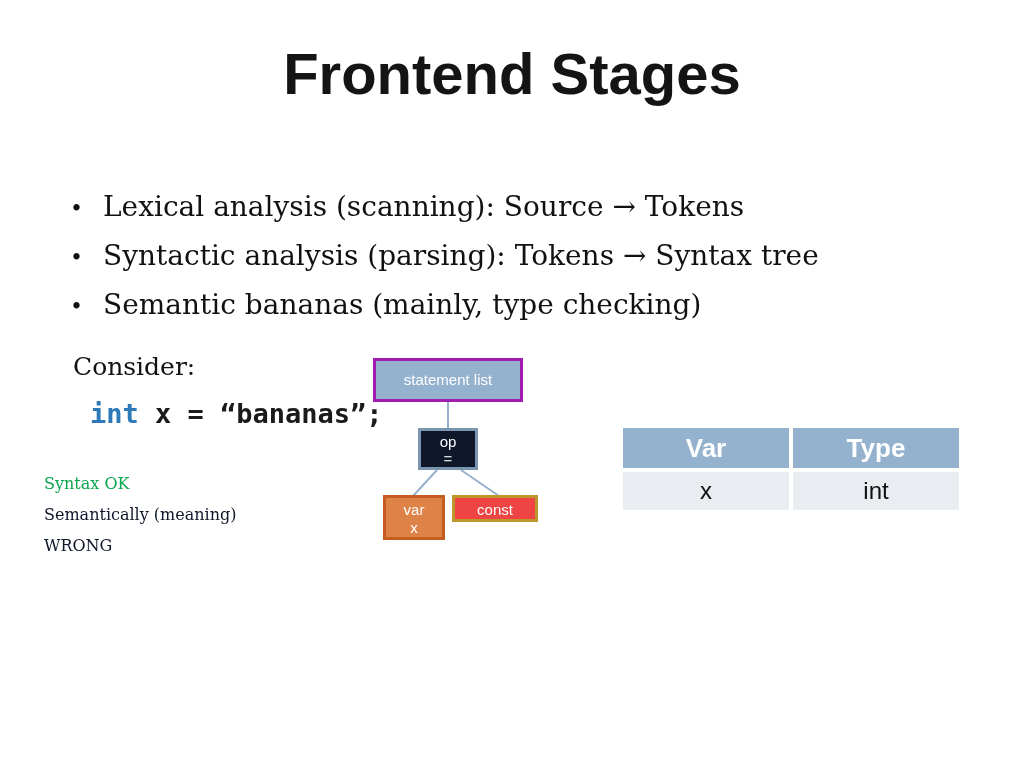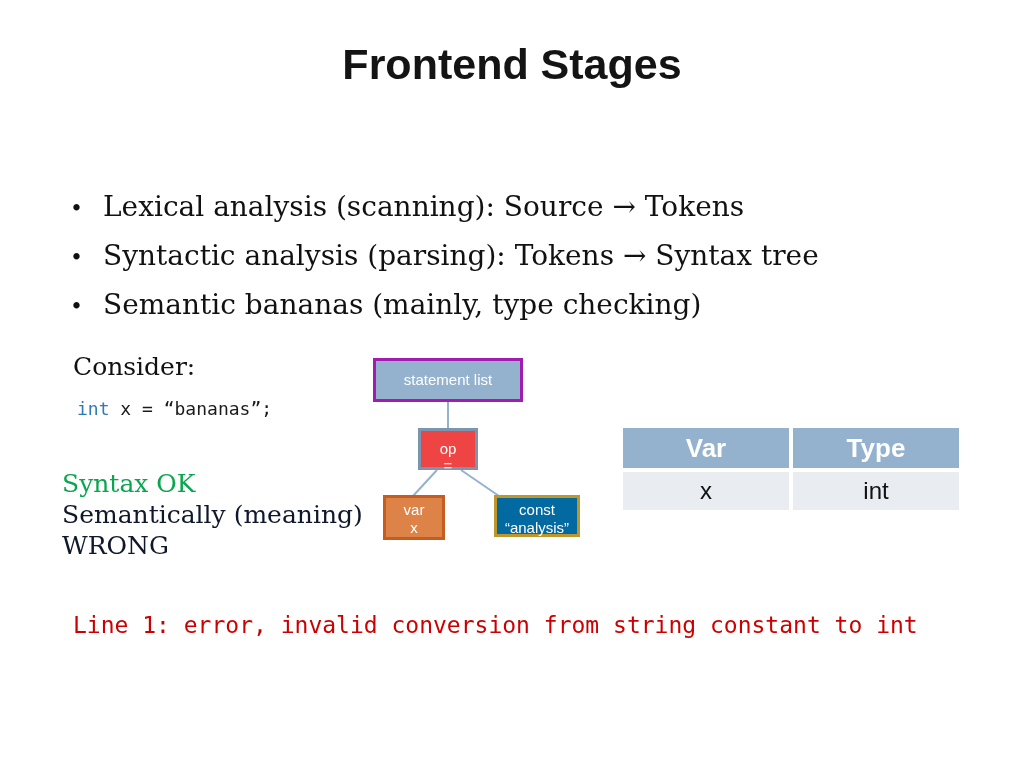--- a/index.html
+++ b/index.html
@@ -11,21 +11,21 @@
     background: #ffffff;
     overflow: hidden;
     font-family: "Liberation Sans", sans-serif;
   }
   .title {
     position: absolute;
     top: 40px; left: 0;
     width: 100%;
     text-align: center;
     font-family: "Liberation Sans", sans-serif;
-    font-size: 43px;
+    font-size: 58px;
     font-weight: bold;
     color: #141414;
     letter-spacing: 0px;
   }
   .bullets {
     position: absolute;
     left: 70px; top: 150px;
     width: 900px;
     list-style: none;
     font-family: "DejaVu Serif", serif;
@@ -47,67 +47,67 @@
   }
   .consider {
     position: absolute;
     left: 73px; top: 352px;
     font-family: "DejaVu Serif", serif;
     font-size: 25px;
     color: #111111;
   }
   .code {
     position: absolute;
-    left: 77px; top: 398px;
+    left: 90px; top: 398px;
     font-family: "DejaVu Sans Mono", monospace;
-    font-size: 18px;
+    font-size: 27px;
     color: #1a1a1a;
     white-space: pre;
+    font-weight: bold;
   }
   .code .kw { color: #2e7ab8; }
   
   .node {
     position: absolute;
     color: #ffffff;
     text-align: center;
     font-family: "Liberation Sans", sans-serif;
     font-size: 15px;
   }
   .node-root {
     left: 373px; top: 358px;
     width: 150px; height: 44px;
     background: #94b2ce;
     border: 3px solid #a21caf;
     line-height: 38px;
   }
   .node-op {
     left: 418px; top: 428px;
     width: 60px; height: 42px;
-    background: #ef4444;
+    background: #0f172a;
     border: 3px solid #7a96ae;
-    padding-top: 9px;
+    padding-top: 2px;
     line-height: 17px;
   }
   .node-op .sub { color: rgba(255,255,255,0.85); }
   .node-var {
     left: 383px; top: 495px;
     width: 62px; height: 45px;
     background: #de8347;
     border: 3px solid #c55d21;
     padding-top: 3px;
     line-height: 18px;
   }
   .node-const {
     left: 452px; top: 495px;
-    width: 86px; height: 42px;
-    background: #0369a1;
+    width: 86px; height: 27px;
+    background: #ef4444;
     border: 3px solid #bd972b;
     padding-top: 3px;
     line-height: 18px;
-    margin-left: 42px;
   }
   .tree-lines {
     position: absolute;
     left: 0; top: 0;
     pointer-events: none;
   }
   
   .type-table {
     position: absolute;
     left: 623px; top: 428px;
@@ -131,23 +131,23 @@
   .t-body .t-cell {
     height: 38px;
     line-height: 38px;
     background: #e9ecf1;
     color: #111111;
     font-size: 24px;
   }
   
   .status {
     position: absolute;
-    left: 62px; top: 468px;
+    left: 44px; top: 468px;
     font-family: "DejaVu Serif", serif;
-    font-size: 25px;
+    font-size: 16px;
     line-height: 31px;
     white-space: nowrap;
   }
   .status .ok { color: #0aa64f; }
   .status .bad { color: #0f172a; }
   
   .error-line {
     position: absolute;
     left: 73px; top: 612px;
     font-family: "DejaVu Sans Mono", monospace;
@@ -205,15 +205,14 @@
       <div class="t-cell">int</div>
     </div>
   </div>
 
   <div class="status">
     <div class="ok">Syntax OK</div>
     <div class="bad">Semantically (meaning)</div>
     <div class="bad">WRONG</div>
   </div>
 
-  <div class="error-line">Line 1: error, invalid conversion from string constant to int</div>
 
 </div>
 
 </body></html>

